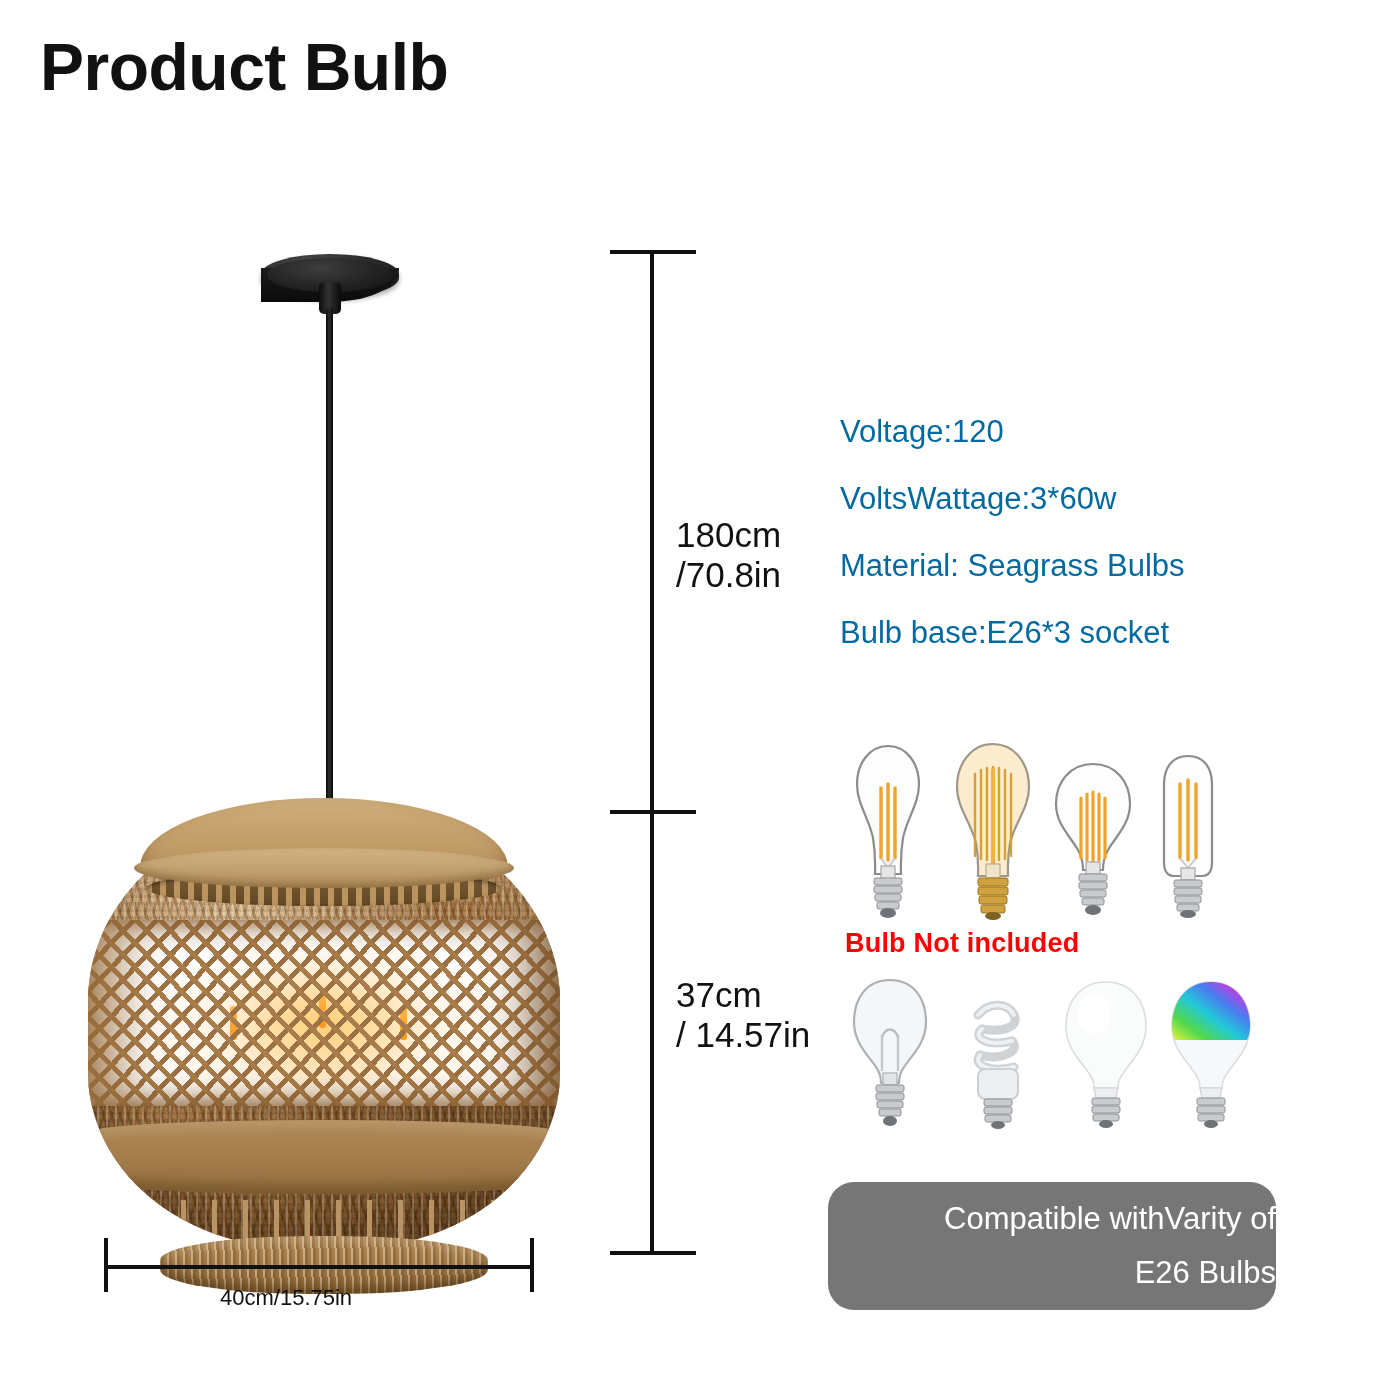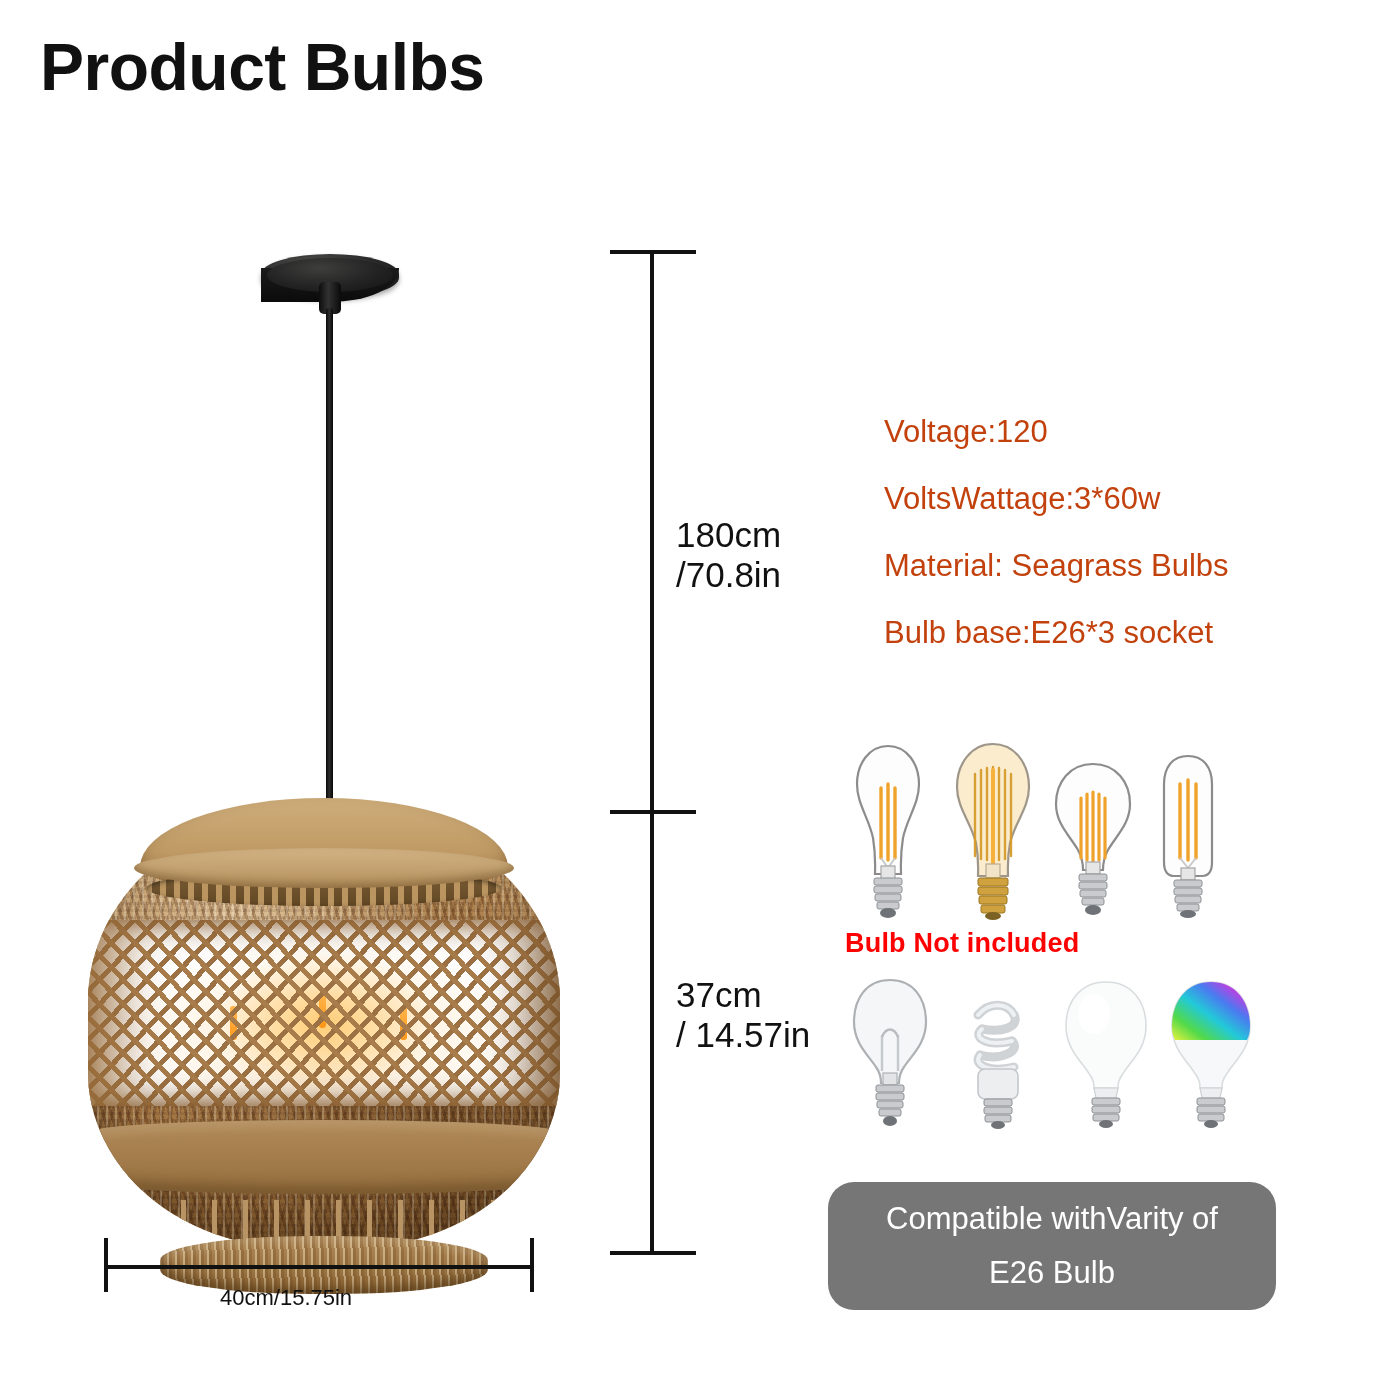--- a/index.html
+++ b/index.html
@@ -106,41 +106,41 @@
   
   .dim-v{position:absolute;background:#111;width:4px;}
   .dim-tick{position:absolute;background:#111;height:4px;}
   .dim-h{position:absolute;background:#111;height:4px;}
   .dim-cap{position:absolute;background:#111;width:4px;}
 
   .dimlabel{position:absolute;font-size:35px;line-height:40px;color:#111;white-space:nowrap;}
 
   
   #specs{position:absolute;left:840px;top:398px;width:470px;}
-  #specs .spec-line{font-size:31px;line-height:67px;color:#c2410c;white-space:nowrap;margin-left:44px;}
+  #specs .spec-line{font-size:31px;line-height:67px;color:#0369a1;white-space:nowrap;}
 
   
   #bulbrow1{position:absolute;left:845px;top:740px;width:390px;height:180px;}
   #bulbrow2{position:absolute;left:848px;top:975px;width:390px;height:155px;}
   .bulb{position:absolute;bottom:0;}
   .notincl{position:absolute;left:845px;top:928px;width:400px;
      font-size:27px;font-weight:700;color:#FF0000;letter-spacing:.2px;}
 
   
   #cta{position:absolute;left:828px;top:1182px;width:448px;height:128px;
       background:#767676;border-radius:26px;display:flex;flex-direction:column;
-      align-items:center;justify-content:center;}
+      align-items:flex-end;justify-content:center;}
   #cta div{color:#fff;font-size:31px;line-height:54px;white-space:nowrap;}
 </style>
 </head>
 <body>
 
 <div class="page">
 
-  <div id="title">Product Bulbs</div>
+  <div id="title">Product Bulb</div>
 
   <div id="lamp">
 
     <div class="canopy"></div>
     <div class="canopy-rim"></div>
     <div class="canopy-face"></div>
     <div class="strain"></div>
     <div class="cord"></div>
 
     <div class="shade">
@@ -332,16 +332,16 @@
         <rect x="31" y="120" width="28" height="7" rx="2"></rect>
         <rect x="31" y="128" width="28" height="7" rx="2"></rect>
         <rect x="32" y="136" width="26" height="7" rx="2"></rect>
       </g>
       <ellipse cx="45" cy="146" rx="7" ry="4" fill="#6f7377"></ellipse>
     </svg>
   </div>
 
   <div id="cta">
     <div>Compatible withVarity of</div>
-    <div>E26 Bulb</div>
+    <div>E26 Bulbs</div>
   </div>
 
 </div>
 
 </body></html>

